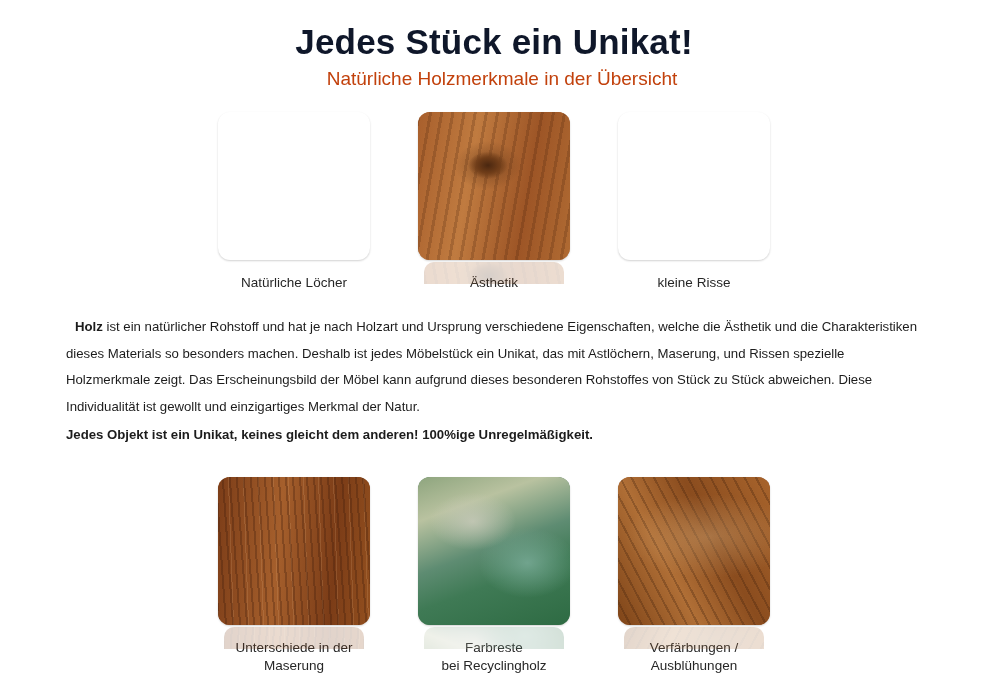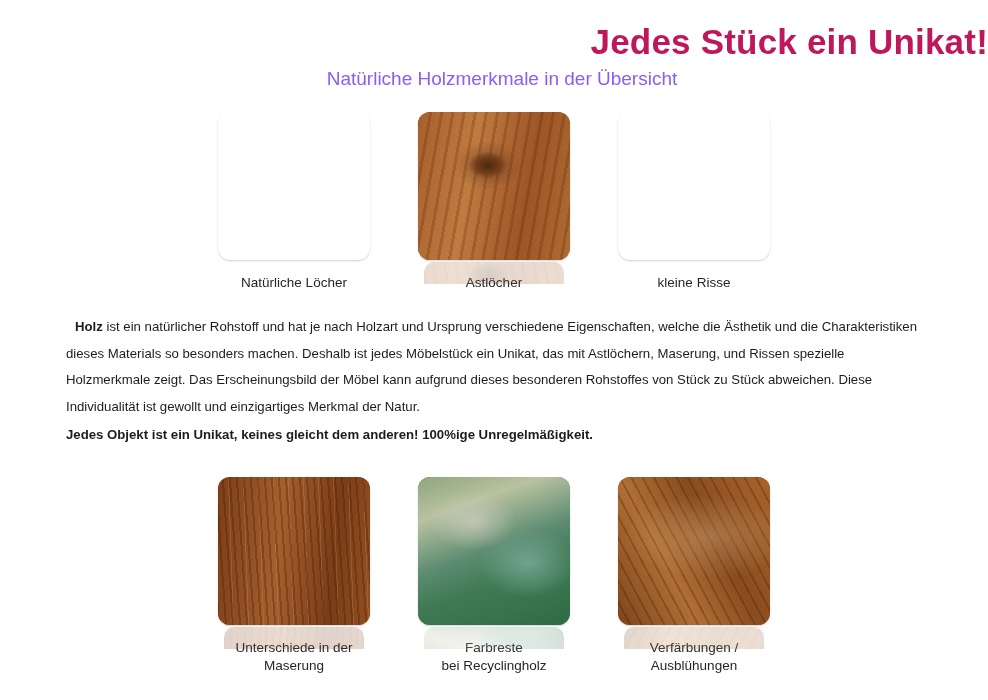--- a/index.html
+++ b/index.html
@@ -23,28 +23,27 @@
   .header {
     text-align: center;
     padding-top: 22px;
   }
   .title {
     font-size: 35px;
     font-weight: bold;
     letter-spacing: 0.2px;
     line-height: 1.15;
     margin: 0;
-    color: #be185d;
-    text-align: right;
+    color: #0f172a;
   }
   .subtitle {
     font-size: 19px;
     font-weight: normal;
     margin: 6px 0 0 16px;
-    color: #8b5cf6;
+    color: #c2410c;
   }
 
   
   .grid {
     display: flex;
     justify-content: center;
     gap: 48px;
     margin-top: 22px;
   }
   .grid.bottom {
@@ -188,21 +187,21 @@
       <div class="caption" style="white-space: pre-line;">Natürliche Löcher</div>
     </div>
 
     <div class="tile">
       <div class="thumb-wrap">
         <div class="thumb">
           <div class="grain w-knots"></div>
         </div>
         <div class="reflection w-knots"></div>
       </div>
-      <div class="caption" style="white-space: pre-line;">Astlöcher</div>
+      <div class="caption" style="white-space: pre-line;">Ästhetik</div>
     </div>
 
 
     <div class="tile">
       <div class="thumb-wrap">
         <div class="thumb">
           <div class="grain w-cracks"></div>
         </div>
         <div class="reflection w-cracks"></div>
       </div>

